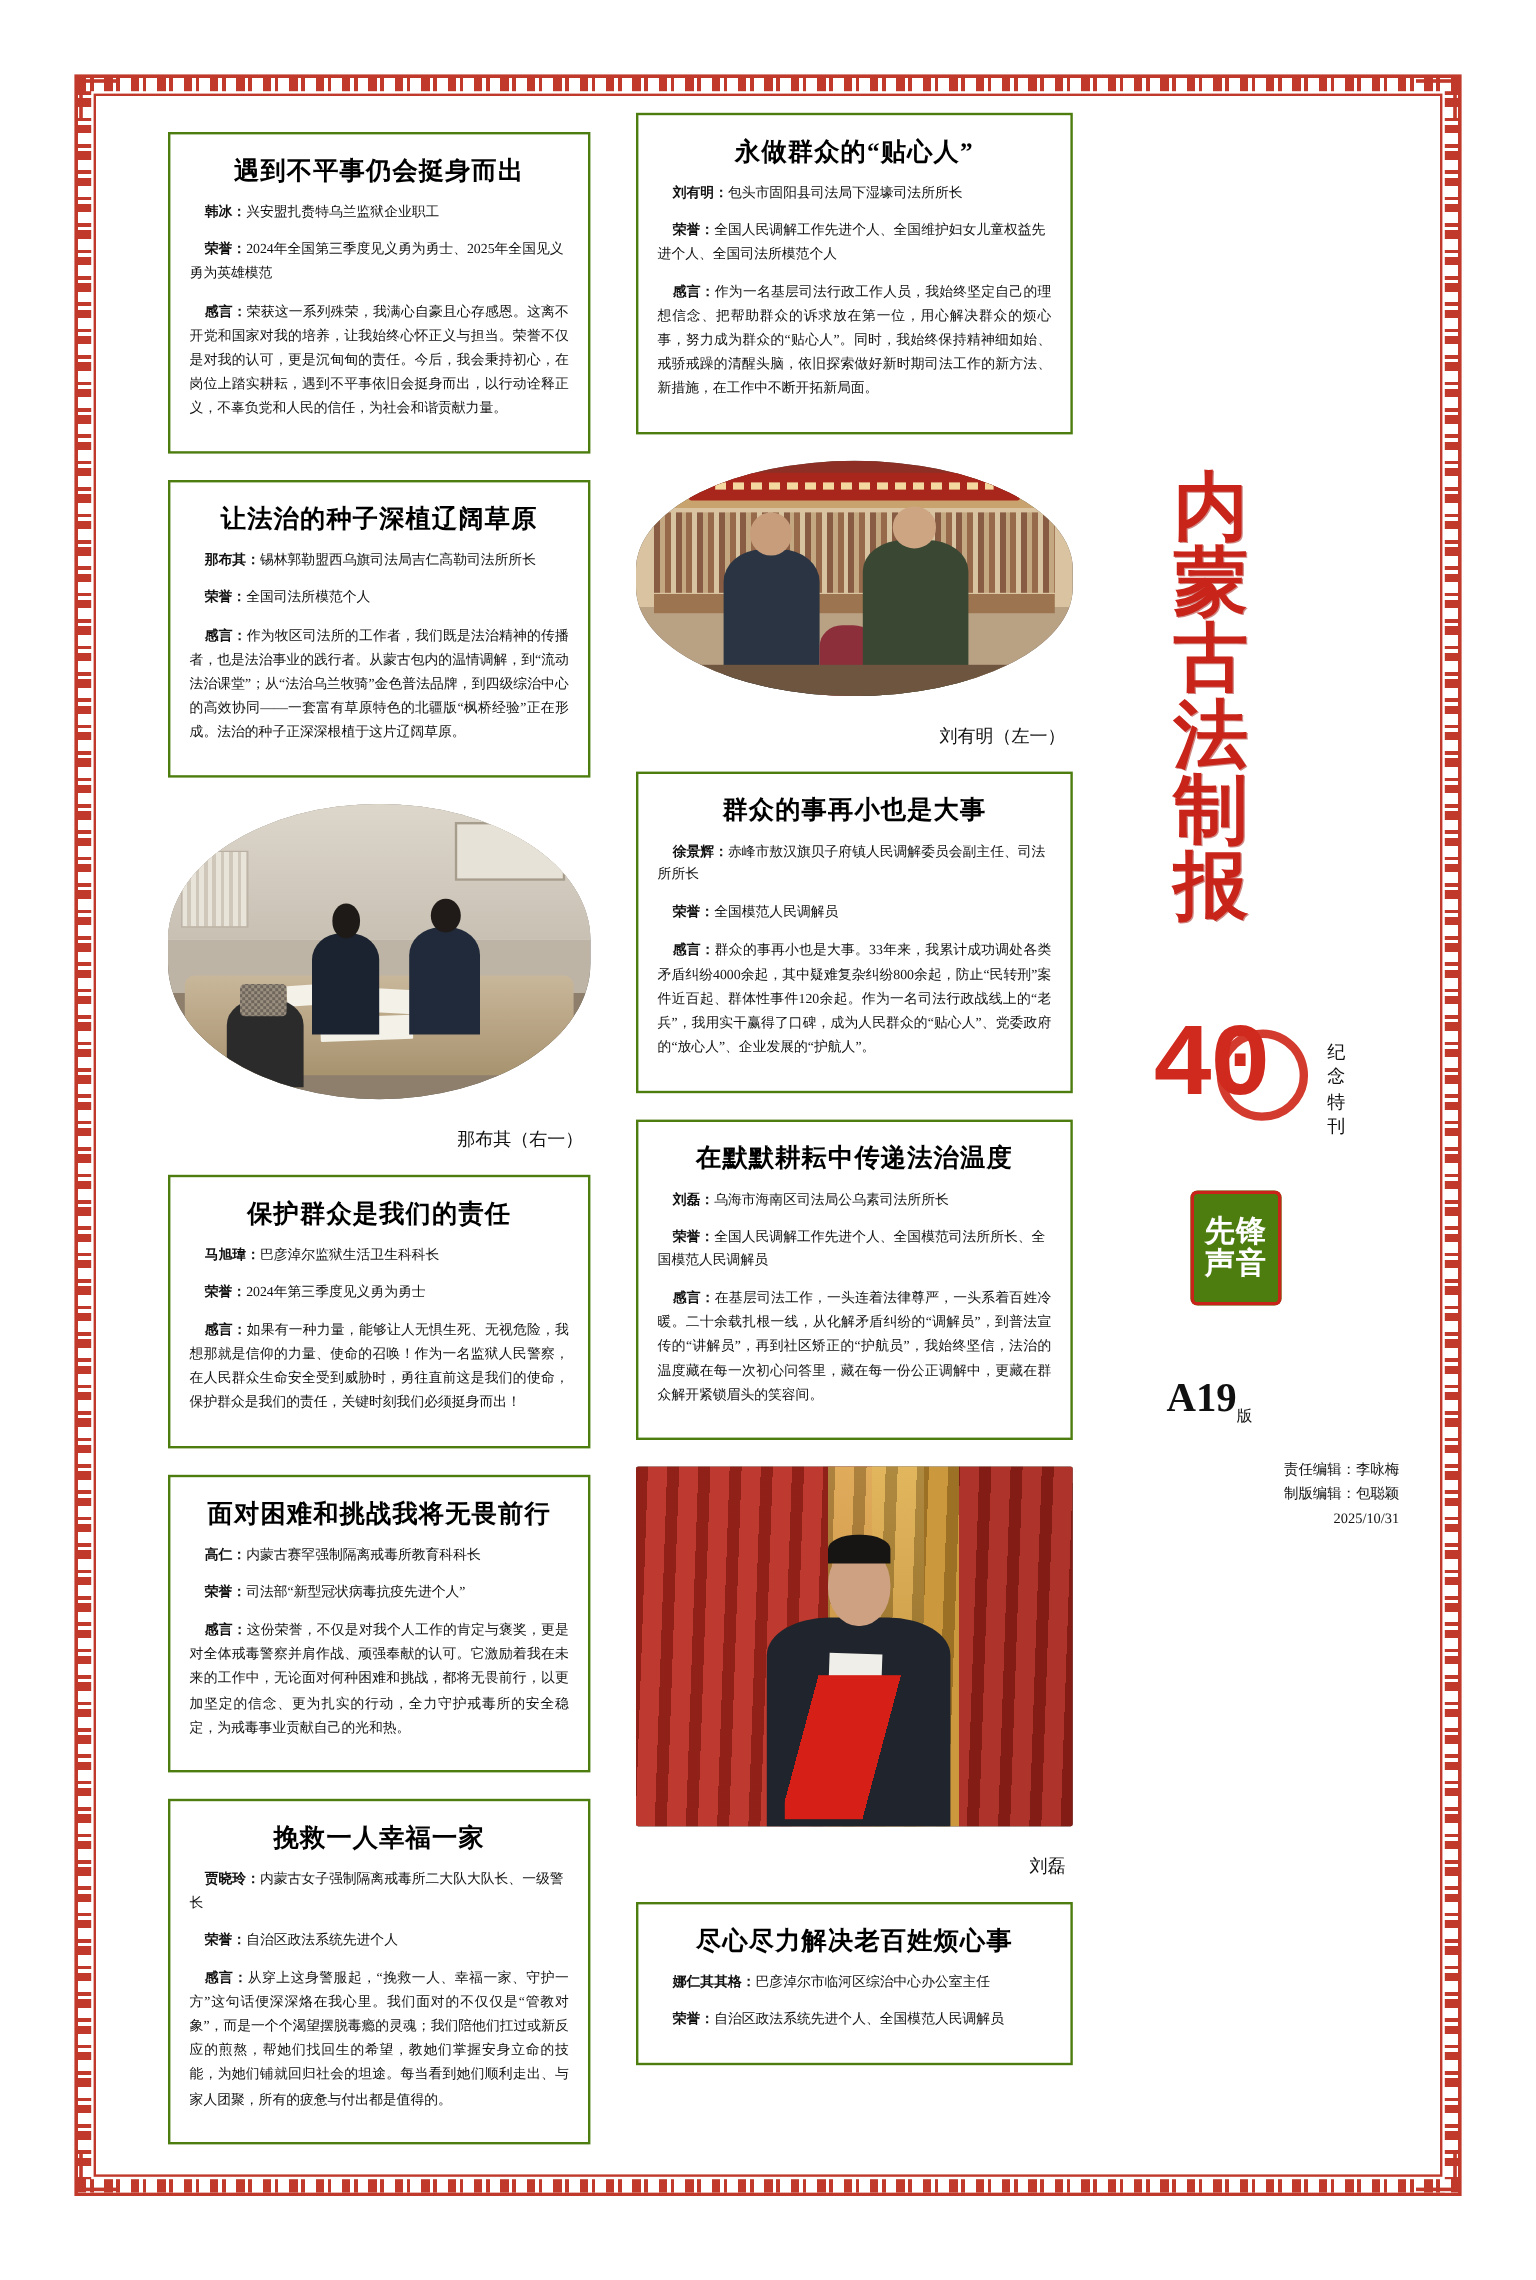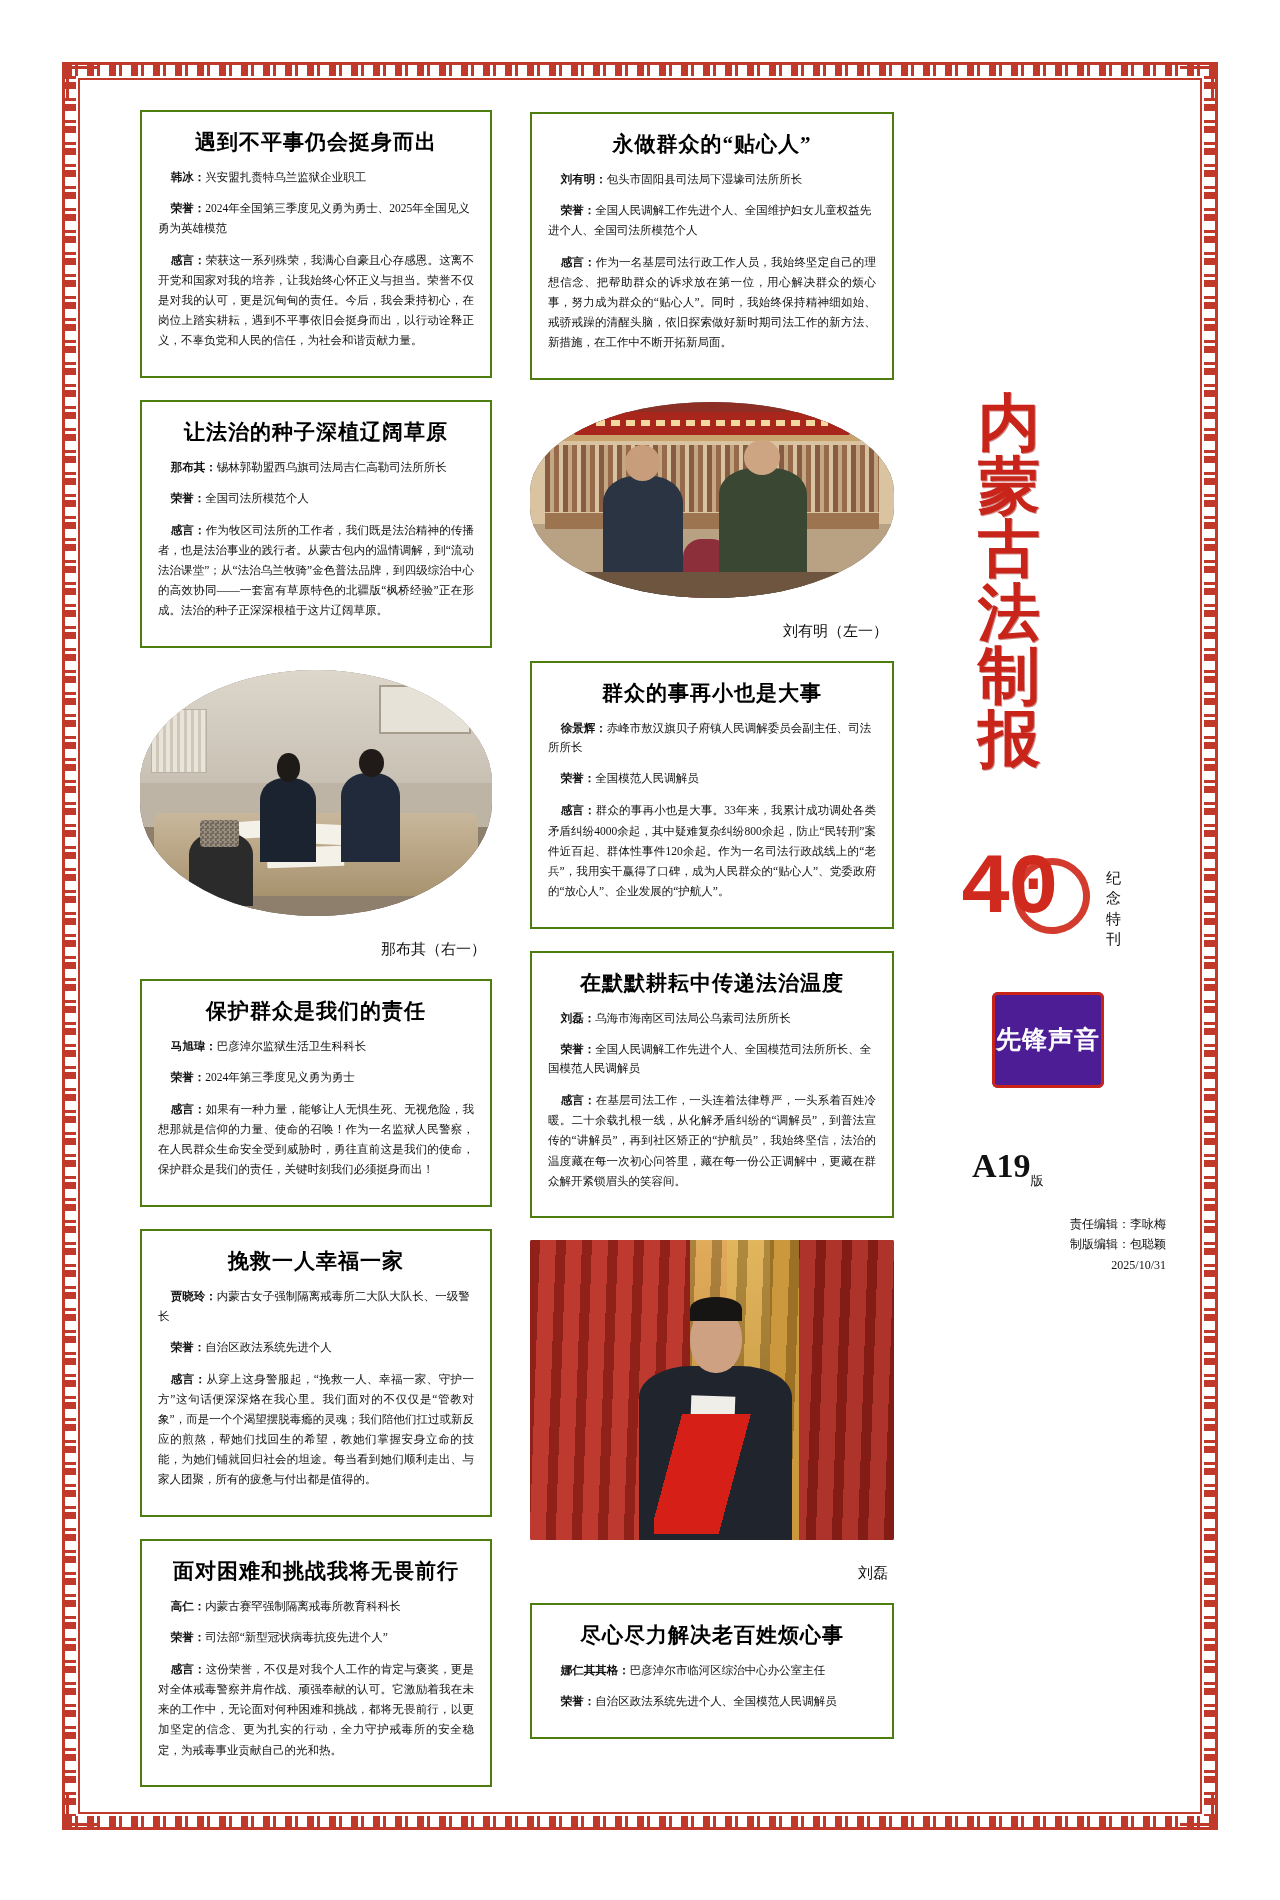--- a/index.html
+++ b/index.html
@@ -55,21 +55,21 @@
 
   
   #content {
     position: absolute;
     left: 30px; top: 30px;
     width: 1096px; height: 1708px;
   }
 
   
   .col-left  { position: absolute; left: 48px;  top: 18px;  width: 352px; }
-  .col-mid   { position: absolute; left: 438px; top: 20px;  width: 364px; }
+  .col-mid   { position: absolute; left: 438px; top: 2px;  width: 364px; }
 
   
   .card {
     border: 2px solid #4d7c0f;
     background: #fff;
     padding: 14px 16px 14px;
     margin-bottom: 22px;
     position: relative;
   }
   .card h2 {
@@ -287,22 +287,22 @@
   }
   .anniv .tag {
     position: absolute; left: 146px; top: 16px;
     font-size: 15px; line-height: 1.35; color: #111;
     text-align: left; width: 26px;
   }
 
   
   .seal {
     position: absolute; left: 900px; top: 900px;
-    width: 112px; height: 96px;
-    background: #4c1d95;
+    width: 76px; height: 96px;
+    background: #4d7c0f;
     border-radius: 6px;
     color: #fff;
     display: flex; align-items: center; justify-content: center;
     box-shadow: inset 0 0 0 3px #c8241a;
   }
   .seal .txt {
     font-size: 25px; font-weight: bold; line-height: 1.1;
     letter-spacing: 1px; text-align: center;
     font-family: "Liberation Serif", "DejaVu Serif", serif;
   }
@@ -390,42 +390,42 @@
         </p>
         <p class="meta">
           <b>荣誉：</b><span>2024年第三季度见义勇为勇士</span>
         </p>
         <p class="body-text">
           <b>感言：</b><span>如果有一种力量，能够让人无惧生死、无视危险，我想那就是信仰的力量、使命的召唤！作为一名监狱人民警察，在人民群众生命安全受到威胁时，勇往直前这是我们的使命，保护群众是我们的责任，关键时刻我们必须挺身而出！</span>
         </p>
       </div>
 
       <div class="card">
+        <h2>面对困难和挑战我将无畏前行</h2>
+        <p class="meta">
+          <b>高仁：</b><span>内蒙古赛罕强制隔离戒毒所教育科科长</span>
+        </p>
+        <p class="meta">
+          <b>荣誉：</b><span>司法部“新型冠状病毒抗疫先进个人”</span>
+        </p>
+        <p class="body-text">
+          <b>感言：</b><span>这份荣誉，不仅是对我个人工作的肯定与褒奖，更是对全体戒毒警察并肩作战、顽强奉献的认可。它激励着我在未来的工作中，无论面对何种困难和挑战，都将无畏前行，以更加坚定的信念、更为扎实的行动，全力守护戒毒所的安全稳定，为戒毒事业贡献自己的光和热。</span>
+        </p>
+      </div>
+
+      <div class="card">
         <h2>挽救一人幸福一家</h2>
         <p class="meta">
           <b>贾晓玲：</b><span>内蒙古女子强制隔离戒毒所二大队大队长、一级警长</span>
         </p>
         <p class="meta">
           <b>荣誉：</b><span>自治区政法系统先进个人</span>
         </p>
         <p class="body-text">
           <b>感言：</b><span>从穿上这身警服起，“挽救一人、幸福一家、守护一方”这句话便深深烙在我心里。我们面对的不仅仅是“管教对象”，而是一个个渴望摆脱毒瘾的灵魂；我们陪他们扛过或新反应的煎熬，帮她们找回生的希望，教她们掌握安身立命的技能，为她们铺就回归社会的坦途。每当看到她们顺利走出、与家人团聚，所有的疲惫与付出都是值得的。</span>
-        </p>
-      </div>
-
-      <div class="card">
-        <h2>面对困难和挑战我将无畏前行</h2>
-        <p class="meta">
-          <b>高仁：</b><span>内蒙古赛罕强制隔离戒毒所教育科科长</span>
-        </p>
-        <p class="meta">
-          <b>荣誉：</b><span>司法部“新型冠状病毒抗疫先进个人”</span>
-        </p>
-        <p class="body-text">
-          <b>感言：</b><span>这份荣誉，不仅是对我个人工作的肯定与褒奖，更是对全体戒毒警察并肩作战、顽强奉献的认可。它激励着我在未来的工作中，无论面对何种困难和挑战，都将无畏前行，以更加坚定的信念、更为扎实的行动，全力守护戒毒所的安全稳定，为戒毒事业贡献自己的光和热。</span>
         </p>
       </div>
 
     </div>
 
     <div class="col-mid">
 
       <div class="card">
         <h2>永做群众的“贴心人”</h2>
         <p class="meta">

